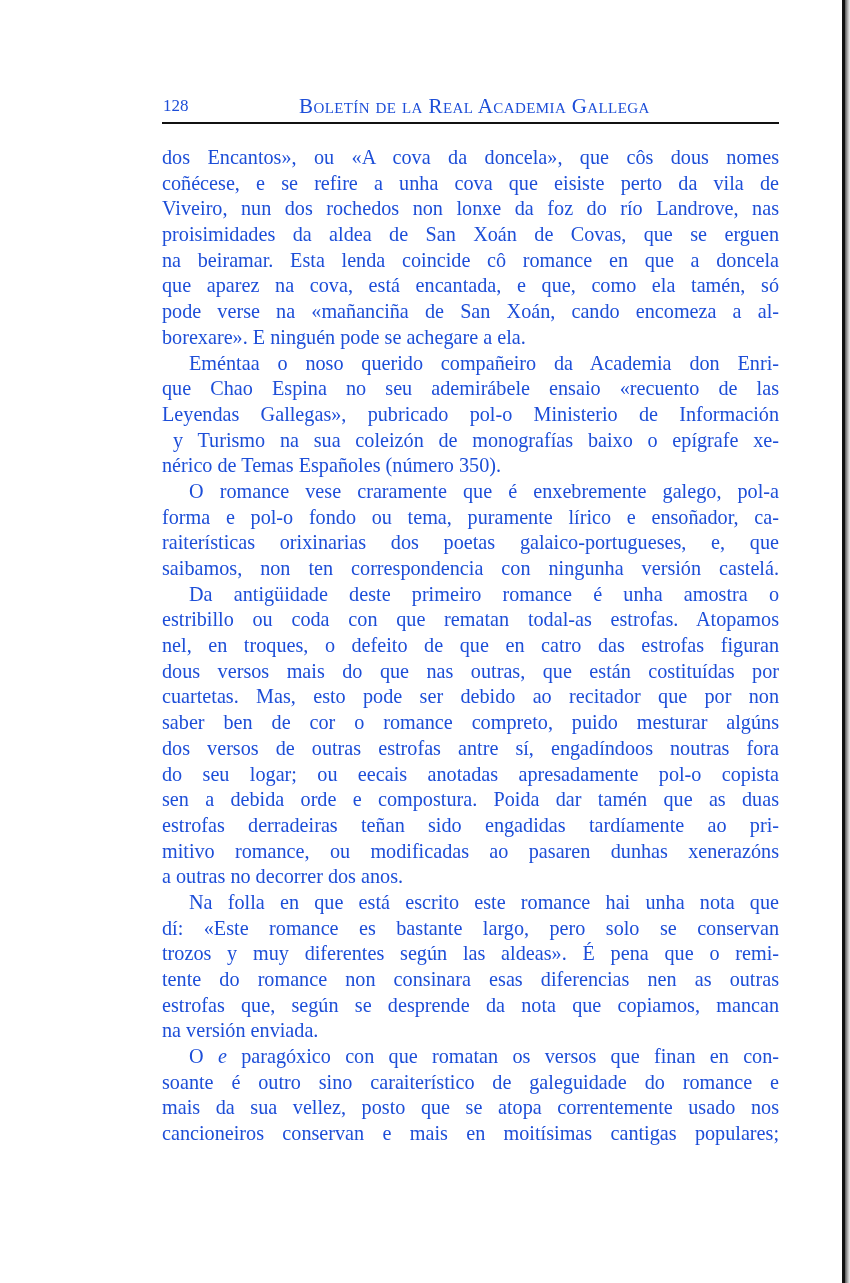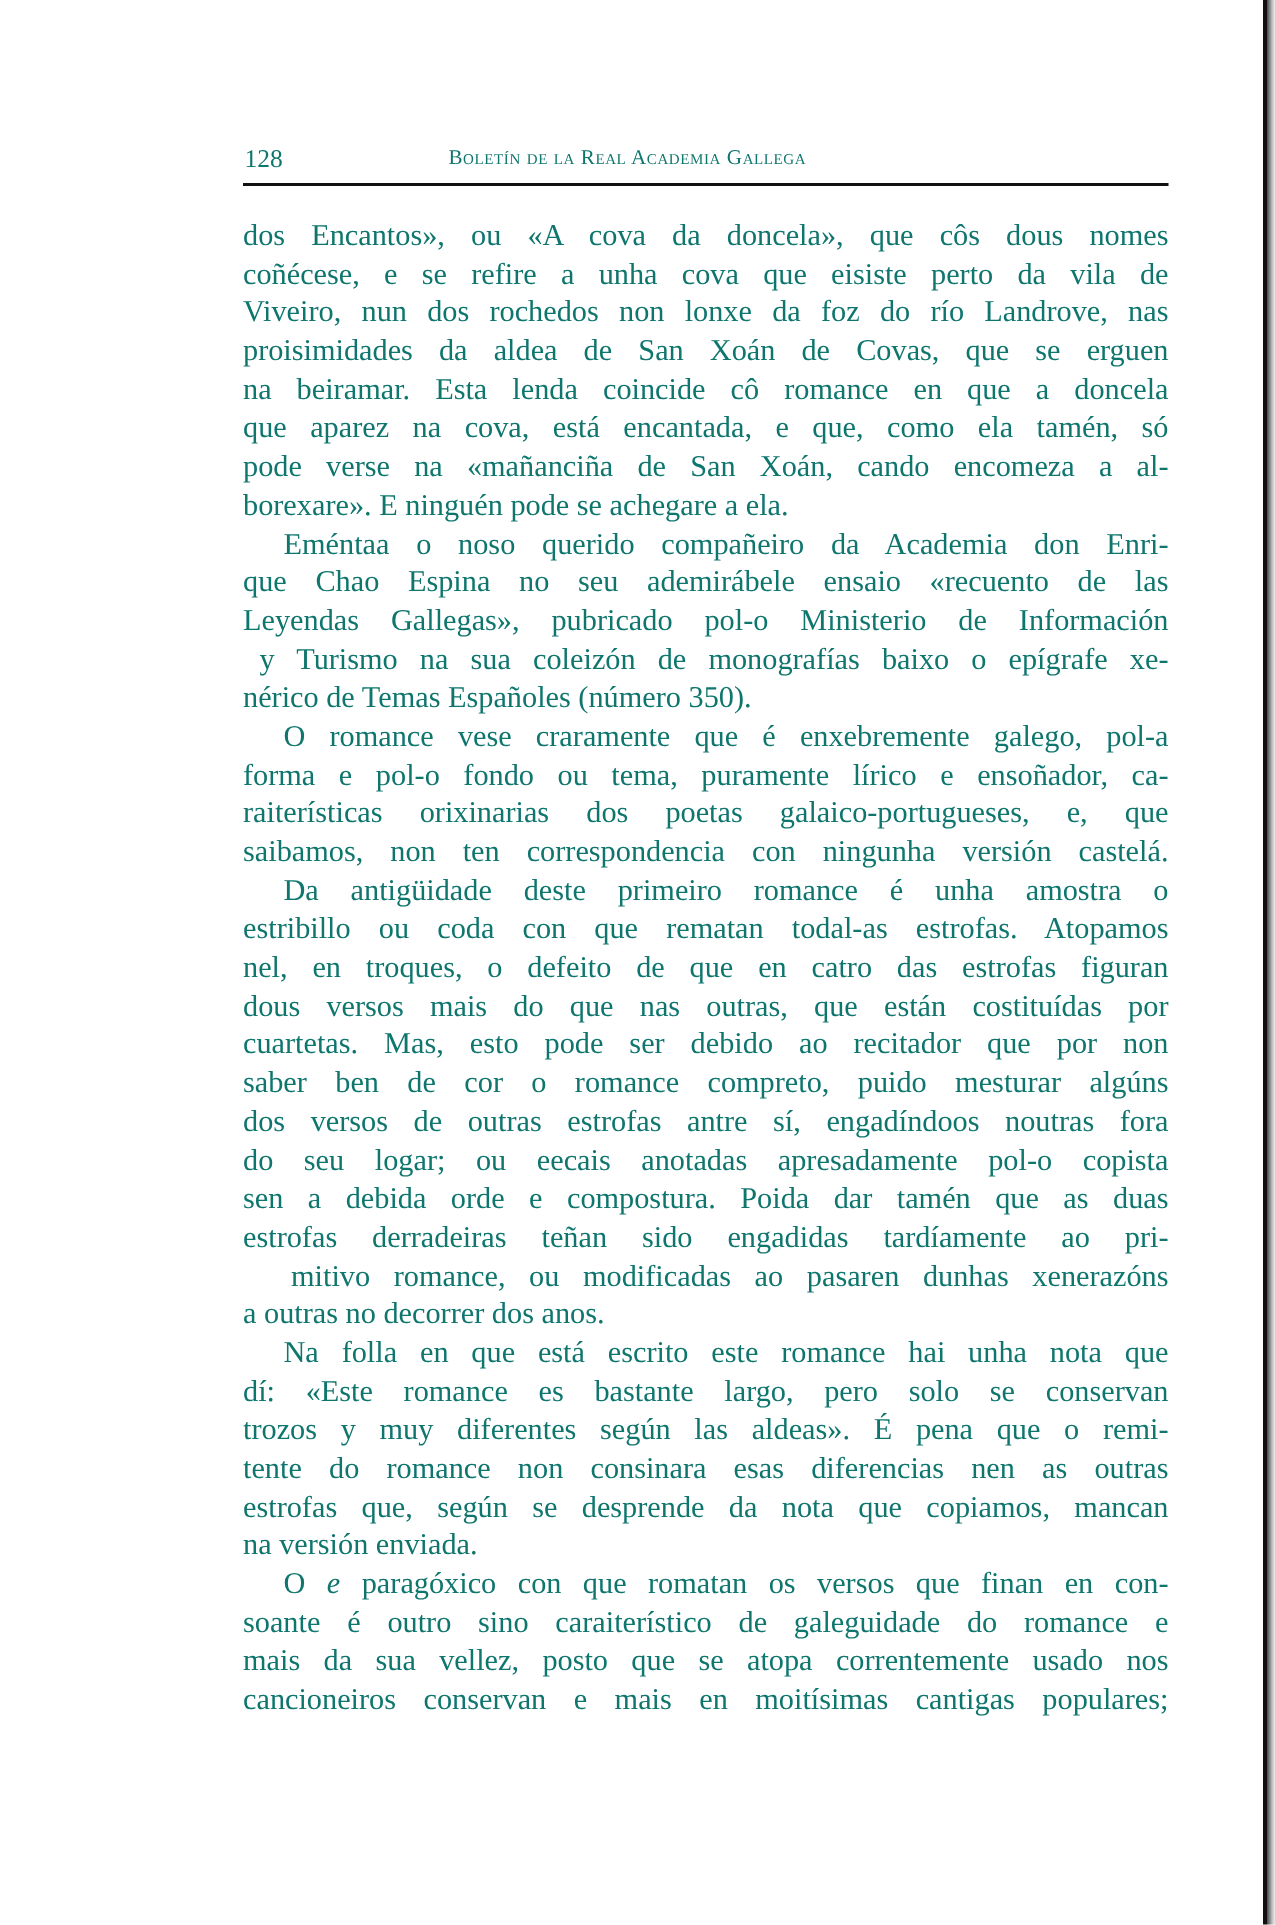--- a/index.html
+++ b/index.html
@@ -1,35 +1,35 @@
 <!DOCTYPE html>
 <html><head>
 <meta charset="utf-8">
 <style>
   html, body { margin: 0; padding: 0; background: #ffffff; }
   body { width: 850px; height: 1283px; position: relative; overflow: hidden; }
   .page {
     position: absolute; left: 0; top: 0; width: 850px; height: 1283px;
-    background: #ffffff; color: #0f766e;
+    background: #ffffff; color: #1d4ed8;
     font-family: "Liberation Serif", "DejaVu Serif", serif;
   }
   .binding-edge {
     position: absolute; top: 0; right: 0; width: 8px; height: 1283px;
     background: linear-gradient(to right, #111 0, #111 3px, #555 3px, #bbb 6px, #eee 8px);
   }
   .running-head {
     position: absolute; left: 163px; top: 93px; width: 615px; height: 26px;
   }
   .page-number {
     position: absolute; left: 0; top: 0;
     font-size: 17px; line-height: 26px;
   }
   .journal-title {
     position: absolute; left: 136px; top: 0;
-    font-size: 14px; line-height: 26px; font-variant: small-caps; letter-spacing: 0.4px;
+    font-size: 21px; line-height: 26px; font-variant: small-caps; letter-spacing: 0.4px;
   }
   .head-rule {
     position: absolute; left: 162px; top: 122px; width: 617px; height: 0;
     border-top: 2px solid #111;
   }
   .body-text {
     position: absolute; left: 162px; top: 145px; width: 617px;
     font-size: 20.2px; line-height: 25.7px; text-align: justify;
   }
   em { font-style: italic; }
@@ -71,21 +71,21 @@
     <div class="line ind" style="white-space: normal;">Da antigüidade deste primeiro romance é unha amostra o</div>
     <div class="line" style="white-space: normal;">estribillo ou coda con que rematan todal-as estrofas. Atopamos</div>
     <div class="line" style="white-space: normal;">nel, en troques, o defeito de que en catro das estrofas figuran</div>
     <div class="line" style="white-space: normal;">dous versos mais do que nas outras, que están costituídas por</div>
     <div class="line" style="white-space: normal;">cuartetas. Mas, esto pode ser debido ao recitador que por non</div>
     <div class="line" style="white-space: normal;">saber ben de cor o romance compreto, puido mesturar algúns</div>
     <div class="line" style="white-space: normal;">dos versos de outras estrofas antre sí, engadíndoos noutras fora</div>
     <div class="line" style="white-space: normal;">do seu logar; ou eecais anotadas apresadamente pol-o copista</div>
     <div class="line" style="white-space: normal;">sen a debida orde e compostura. Poida dar tamén que as duas</div>
     <div class="line" style="white-space: normal;">estrofas derradeiras teñan sido engadidas tardíamente ao pri-</div>
-    <div class="line" style="white-space: normal; margin-left: 32px;">mitivo romance, ou modificadas ao pasaren dunhas xenerazóns</div>
+    <div class="line" style="white-space: normal;">mitivo romance, ou modificadas ao pasaren dunhas xenerazóns</div>
     <div class="line last" style="white-space: normal;">a outras no decorrer dos anos.</div>
 
     <div class="line ind" style="white-space: normal;">Na folla en que está escrito este romance hai unha nota que</div>
     <div class="line" style="white-space: normal;">dí: «Este romance es bastante largo, pero solo se conservan</div>
     <div class="line" style="white-space: normal;">trozos y muy diferentes según las aldeas». É pena que o remi-</div>
     <div class="line" style="white-space: normal;">tente do romance non consinara esas diferencias nen as outras</div>
     <div class="line" style="white-space: normal;">estrofas que, según se desprende da nota que copiamos, mancan</div>
     <div class="line last" style="white-space: normal;">na versión enviada.</div>
 
     <div class="line ind" style="white-space: normal;"><span>O</span> <em>e</em><span> paragóxico con que romatan os versos que finan en con-</span></div>

